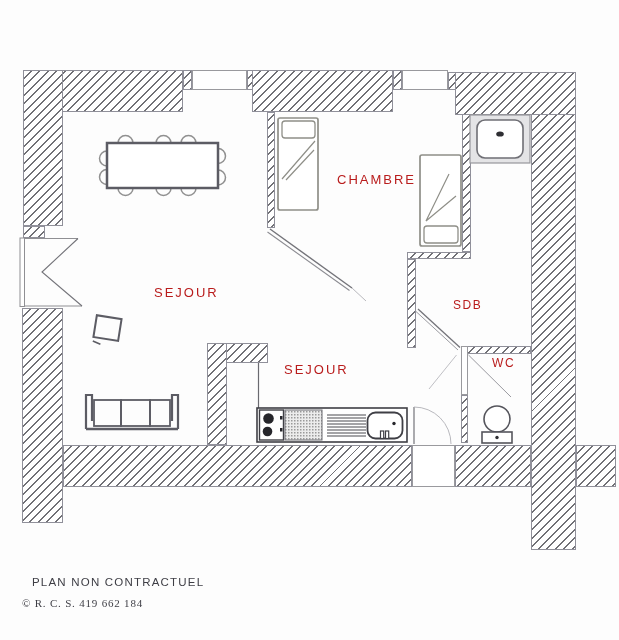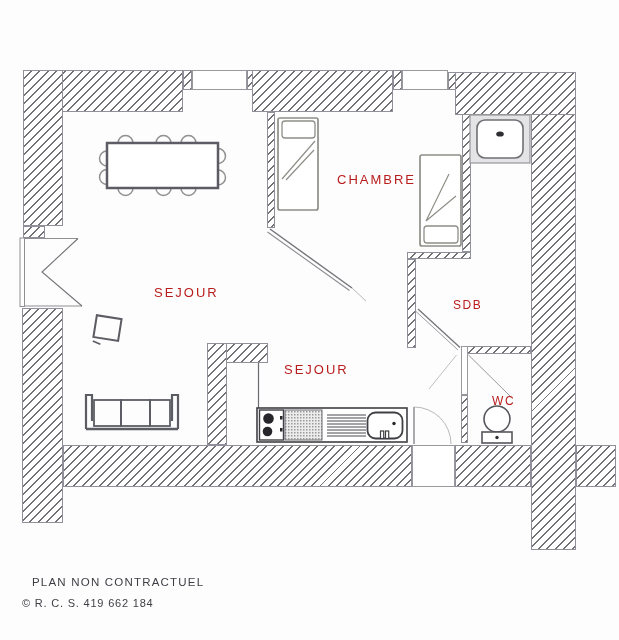--- a/index.html
+++ b/index.html
@@ -168,18 +168,18 @@
     <g fill="none">
       <path d="M414,444 L414,407" stroke="#74747a" stroke-width="1.2"></path>
       <path d="M414,407 A37,37 0 0 1 451,444" stroke="#b0b0b5" stroke-width=".9"></path>
     </g>
   </svg>
 
   <div class="room-label" style="left:154px;top:285px;">SEJOUR</div>
   <div class="room-label" style="left:337px;top:172px;">CHAMBRE</div>
   <div class="room-label" style="left:284px;top:362px;">SEJOUR</div>
   <div class="room-label small" style="left:453px;top:298px;">SDB</div>
-  <div class="room-label small" style="left:492px;top:394px;">WC</div>
+  <div class="room-label small" style="left:492px;top:356px;">WC</div>
 
   <div class="footer-text" style="left:32px;top:576px;">PLAN NON CONTRACTUEL</div>
-  <div class="footer-text rcs" style="left:22px;top:597px;">© R. C. S. 419 662 184</div>
+  <div class="footer-text rcs" style="left:22px;top:597px;font-family:Liberation Serif, serif;">© R. C. S. 419 662 184</div>
 
 </div>
 
 </body></html>

